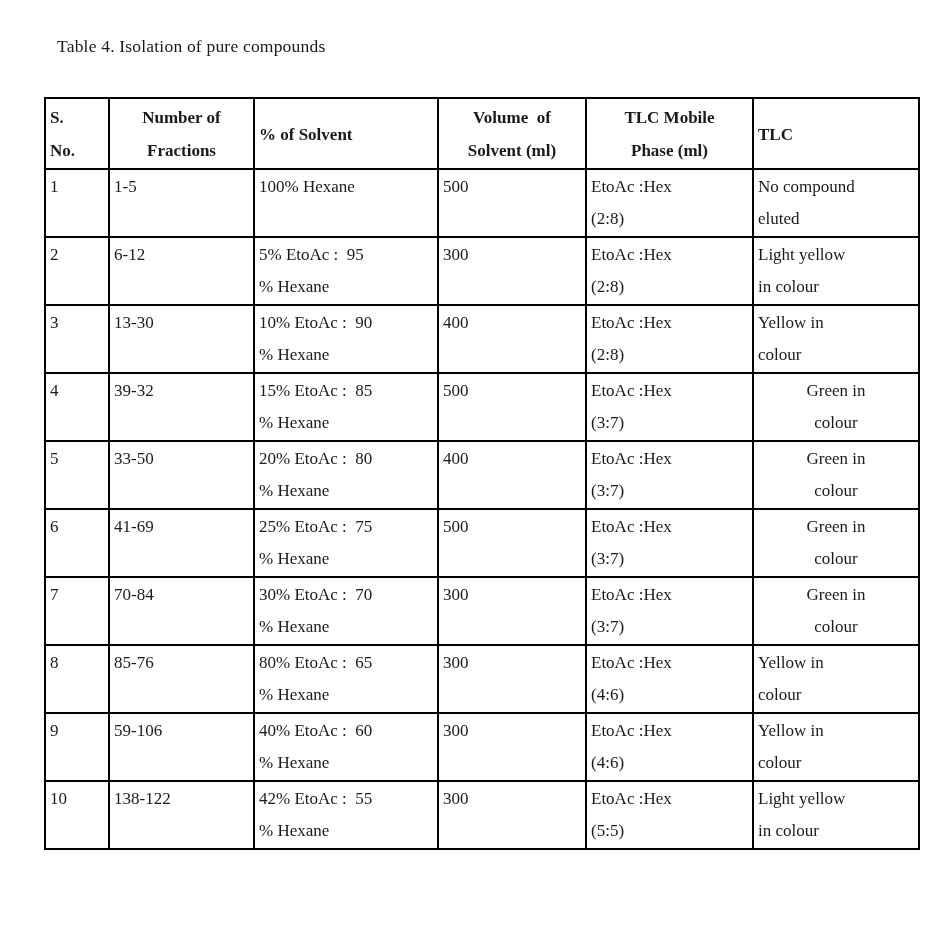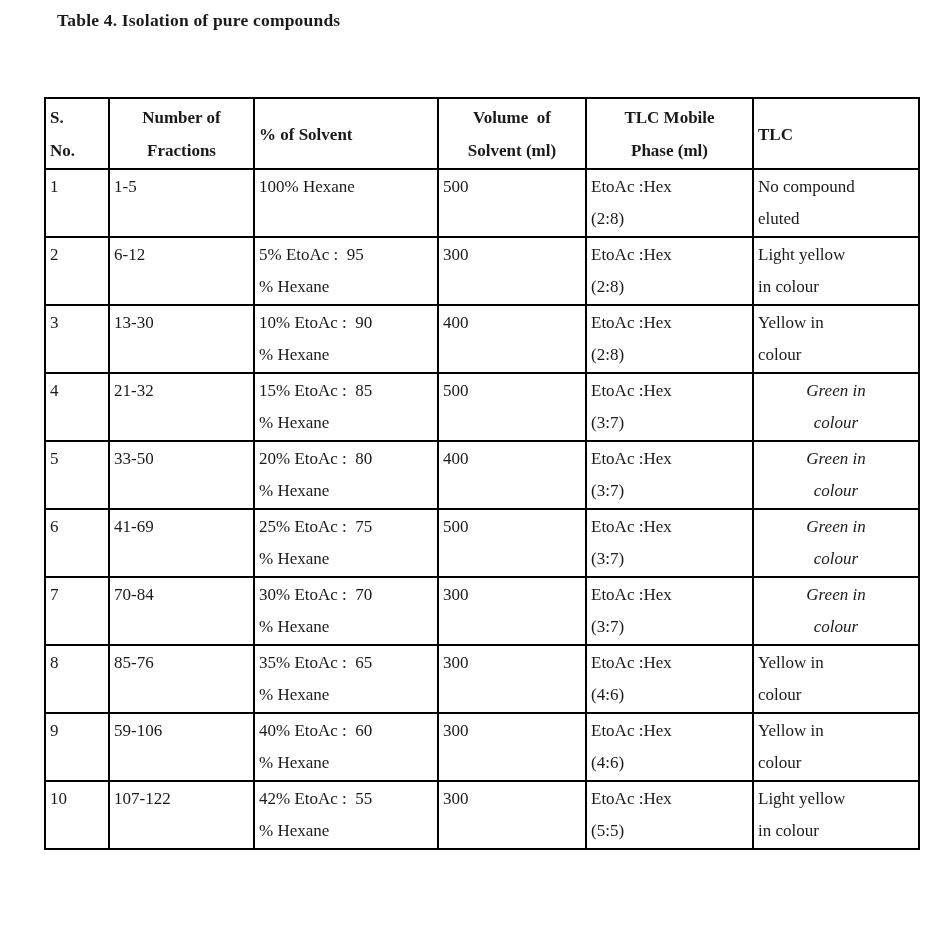--- a/index.html
+++ b/index.html
@@ -11,23 +11,23 @@
   html, body {
     width: 938px; height: 925px;
     background: var(--bg);
     font-family: "Liberation Serif", "DejaVu Serif", serif;
     color: var(--text);
     overflow: hidden;
   }
   .page { position: relative; width: 938px; height: 925px; background: var(--bg); }
   .caption {
     position: absolute;
-    left: 57px; top: 10px;
+    left: 57px; top: 36px;
     font-size: 17.5px;
-    font-weight: bold;
+    font-weight: normal;
     letter-spacing: 0.2px;
     white-space: nowrap;
   }
   table.isolation {
     position: absolute;
     left: 44px; top: 97px;
     width: 874px;
     border-collapse: collapse;
     table-layout: fixed;
     background: var(--bg);
@@ -55,21 +55,21 @@
   th.h-left   { text-align: left; }
   th.h-center { }
   th.h-middle { vertical-align: middle; margin-left: 29px; }
   td {
     height: 64px;
     vertical-align: top;
     line-height: 32px;
     text-align: left;
     font-weight: normal;
   }
-  td.center { text-align: center; font-style: italic; }
+  td.center { text-align: center; }
 </style>
 </head>
 <body>
 
 <div class="page">
 
   <div class="caption">Table 4. Isolation of pure compounds</div>
 
   <table class="isolation">
     <colgroup>
@@ -122,21 +122,21 @@
           <td>10% EtoAc :  90
 % Hexane</td>
           <td>400</td>
           <td>EtoAc :Hex
 (2:8)</td>
           <td>Yellow in
 colour</td>
         </tr>
         <tr>
           <td>4</td>
-          <td>21-32</td>
+          <td>39-32</td>
           <td>15% EtoAc :  85
 % Hexane</td>
           <td>500</td>
           <td>EtoAc :Hex
 (3:7)</td>
           <td class="center">Green in
 colour</td>
         </tr>
         <tr>
           <td>5</td>
@@ -167,42 +167,42 @@
 % Hexane</td>
           <td>300</td>
           <td>EtoAc :Hex
 (3:7)</td>
           <td class="center">Green in
 colour</td>
         </tr>
         <tr>
           <td>8</td>
           <td>85-76</td>
-          <td>35% EtoAc :  65
+          <td>80% EtoAc :  65
 % Hexane</td>
           <td>300</td>
           <td>EtoAc :Hex
 (4:6)</td>
           <td>Yellow in
 colour</td>
         </tr>
         <tr>
           <td>9</td>
           <td>59-106</td>
           <td>40% EtoAc :  60
 % Hexane</td>
           <td>300</td>
           <td>EtoAc :Hex
 (4:6)</td>
           <td>Yellow in
 colour</td>
         </tr>
         <tr>
           <td>10</td>
-          <td>107-122</td>
+          <td>138-122</td>
           <td>42% EtoAc :  55
 % Hexane</td>
           <td>300</td>
           <td>EtoAc :Hex
 (5:5)</td>
           <td>Light yellow
 in colour</td>
         </tr>
       </tbody>
   </table>

